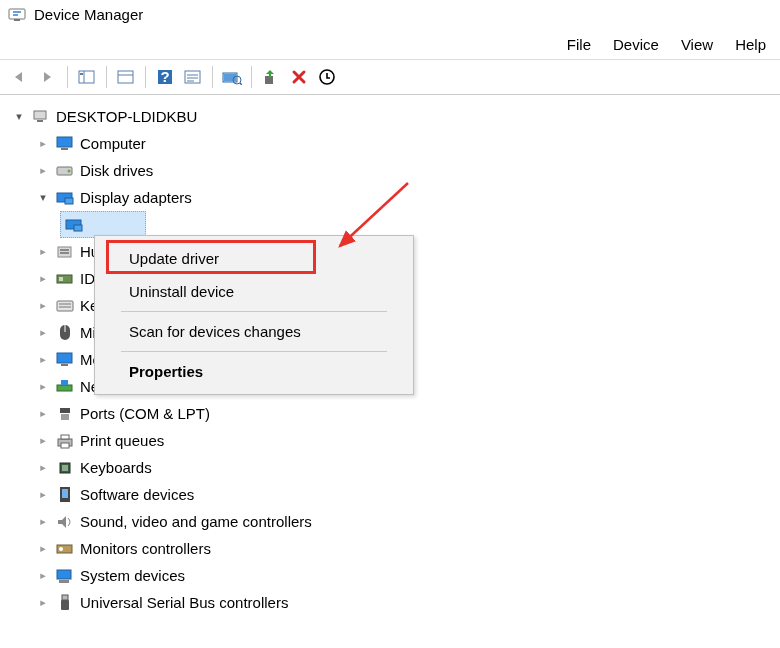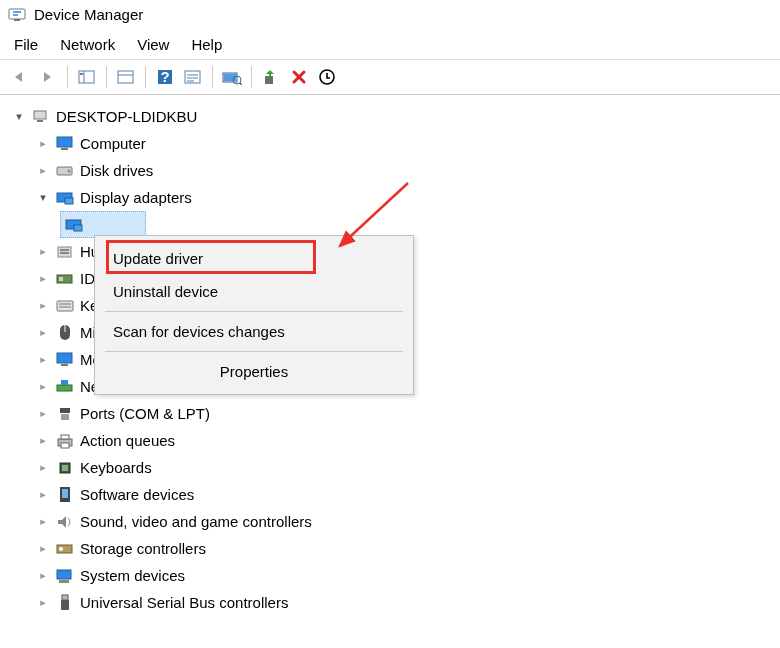--- a/index.html
+++ b/index.html
@@ -26,20 +26,21 @@
   .titlebar .app-icon {
     width: 18px;
     height: 18px;
     display: inline-block;
   }
   
   .menubar {
     display: flex;
     gap: 22px;
     padding: 6px 14px 6px 14px;
+    justify-content: flex-end;
   }
   .menubar span { cursor: default; }
   
   .toolbar {
     display: flex;
     align-items: center;
     gap: 0;
     padding: 4px 6px;
     border-top: 1px solid #ddd;
     border-bottom: 1px solid #ccc;
@@ -96,31 +97,31 @@
   }
   
   .context-menu {
     position: absolute;
     left: 94px;
     top: 235px;
     width: 320px;
     background: #f2f2f2;
     border: 0.5px solid #bfbfbf;
     box-shadow: 2px 2px 4px rgba(0,0,0,.15);
-    padding: 6px 0;
+    padding: 6px 16px;
   }
   .cm-item {
     padding: 8px 18px;
   }
   .cm-sep {
     height: 1px;
     background: #c9c9c9;
     margin: 3px 10px;
   }
-  .cm-item.bold { font-weight: 400; text-align: center; }
+  .cm-item.bold { font-weight: 700; }
   .highlight-box {
     position: absolute;
     left: 106px;
     top: 240px;
     width: 210px;
     height: 34px;
     border: 3px solid #e8312a;
     pointer-events: none;
   }
   
@@ -141,21 +142,21 @@
         <rect x="5" y="5" width="8" height="2" fill="#6aa0d8"></rect>
         <rect x="5" y="8" width="5" height="2" fill="#6aa0d8"></rect>
         <rect x="6" y="13" width="6" height="2" fill="#777"></rect>
       </svg>
   </span>
   <span>Device Manager</span>
 </div>
 
 <div class="menubar">
   <span>File</span>
-  <span>Network</span>
+  <span>Device</span>
   <span>View</span>
   <span>Help</span>
 </div>
 
 <div class="toolbar">
   <div class="tbtn">
       <svg width="16" height="14">
         <path d="M10 2 L3 7 L10 12 Z" fill="#9e9e9e"></path>
       </svg>
     </div>
@@ -359,21 +360,21 @@
 
   <div class="row indent1">
     <span class="disclosure" style="color:#999">▸</span>
     <span class="node-icon">
         <svg width="18" height="16">
           <rect x="2" y="6" width="14" height="7" fill="#bdbdbd" stroke="#666"></rect>
           <rect x="5" y="2" width="8" height="4" fill="#fff" stroke="#666"></rect>
           <rect x="5" y="10" width="8" height="5" fill="#fff" stroke="#666"></rect>
         </svg>
       </span>
-    <span>Action queues</span>
+    <span>Print queues</span>
   </div>
 
   <div class="row indent1">
     <span class="disclosure" style="color:#999">▸</span>
     <span class="node-icon">
         <svg width="18" height="18">
           <rect x="4" y="4" width="10" height="10" fill="#3b5e3b" stroke="#1e321e"></rect>
           <rect x="6" y="6" width="6" height="6" fill="#8fa88f"></rect>
         </svg>
       </span>
@@ -403,21 +404,21 @@
   </div>
 
   <div class="row indent1">
     <span class="disclosure" style="color:#999">▸</span>
     <span class="node-icon">
         <svg width="18" height="16">
           <rect x="1" y="4" width="15" height="8" fill="#b79a5e" stroke="#6e5c37"></rect>
           <circle cx="5" cy="8" r="2" fill="#fff"></circle>
         </svg>
       </span>
-    <span>Storage controllers</span>
+    <span>Monitors controllers</span>
   </div>
 
   <div class="row indent1">
     <span class="disclosure" style="color:#999">▸</span>
     <span class="node-icon">
         <svg width="18" height="16">
           <rect x="1" y="2" width="14" height="9" fill="#2c8ae6" stroke="#235d96"></rect>
           <rect x="3" y="12" width="10" height="3" fill="#888"></rect>
         </svg>
       </span>

